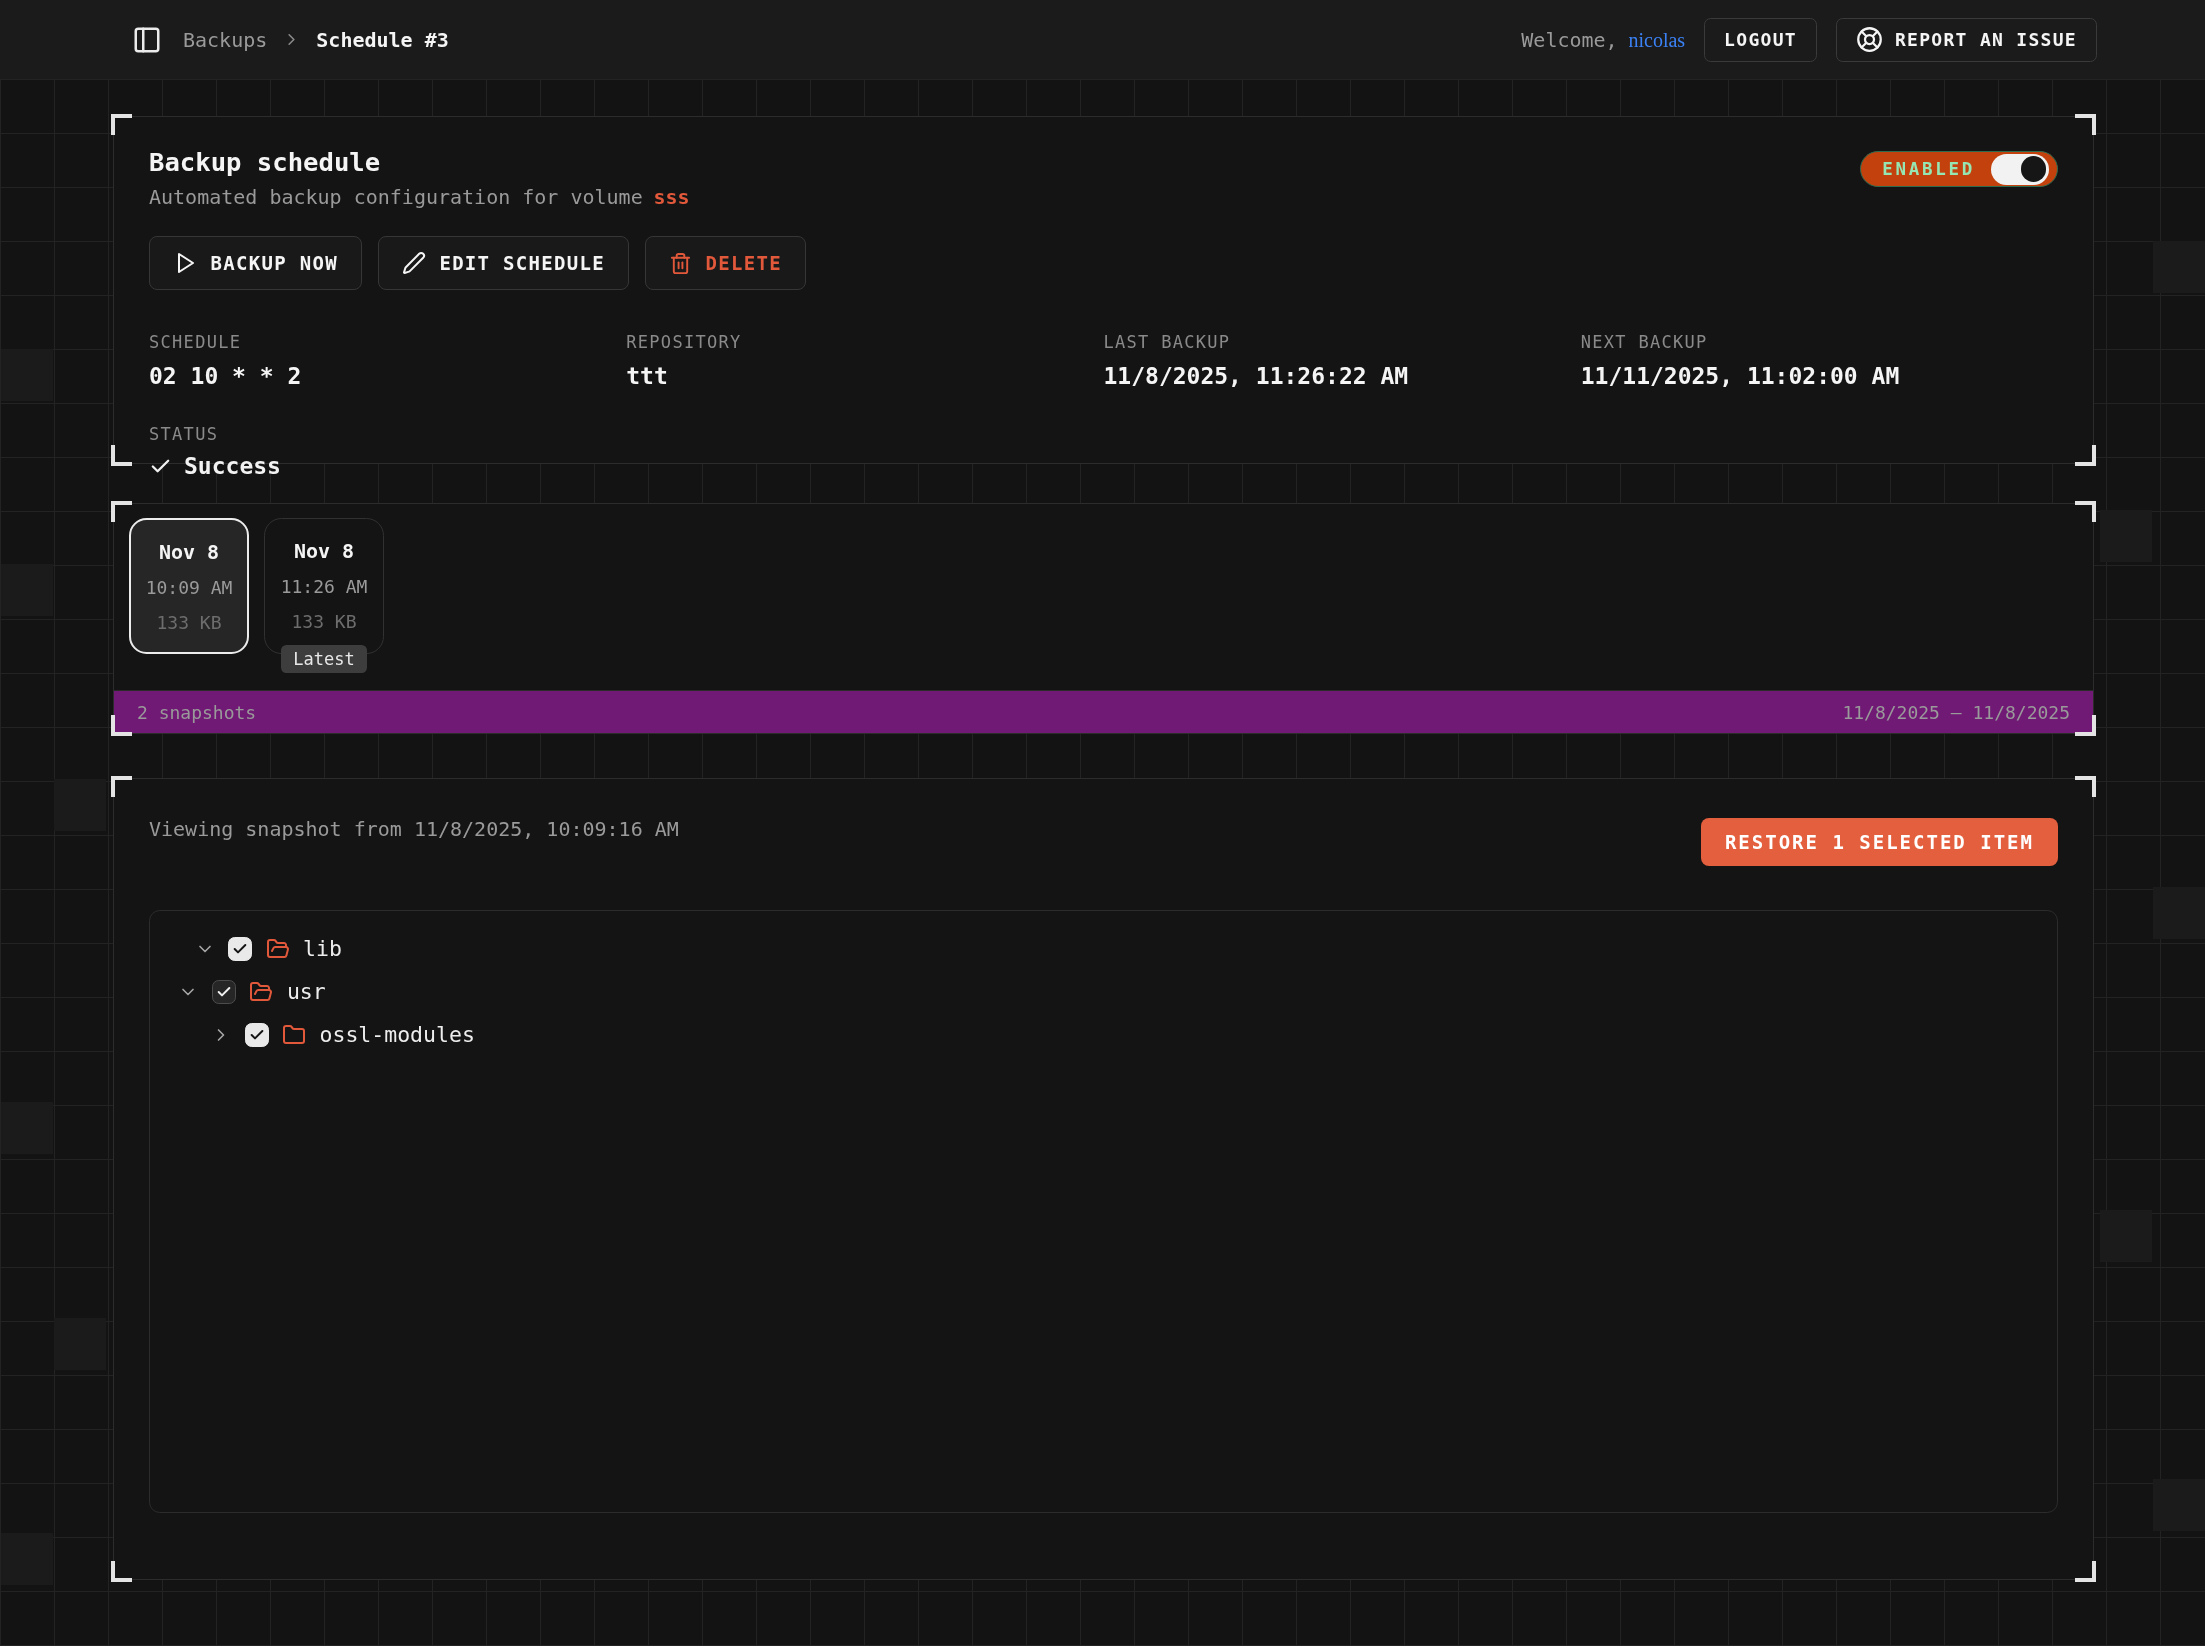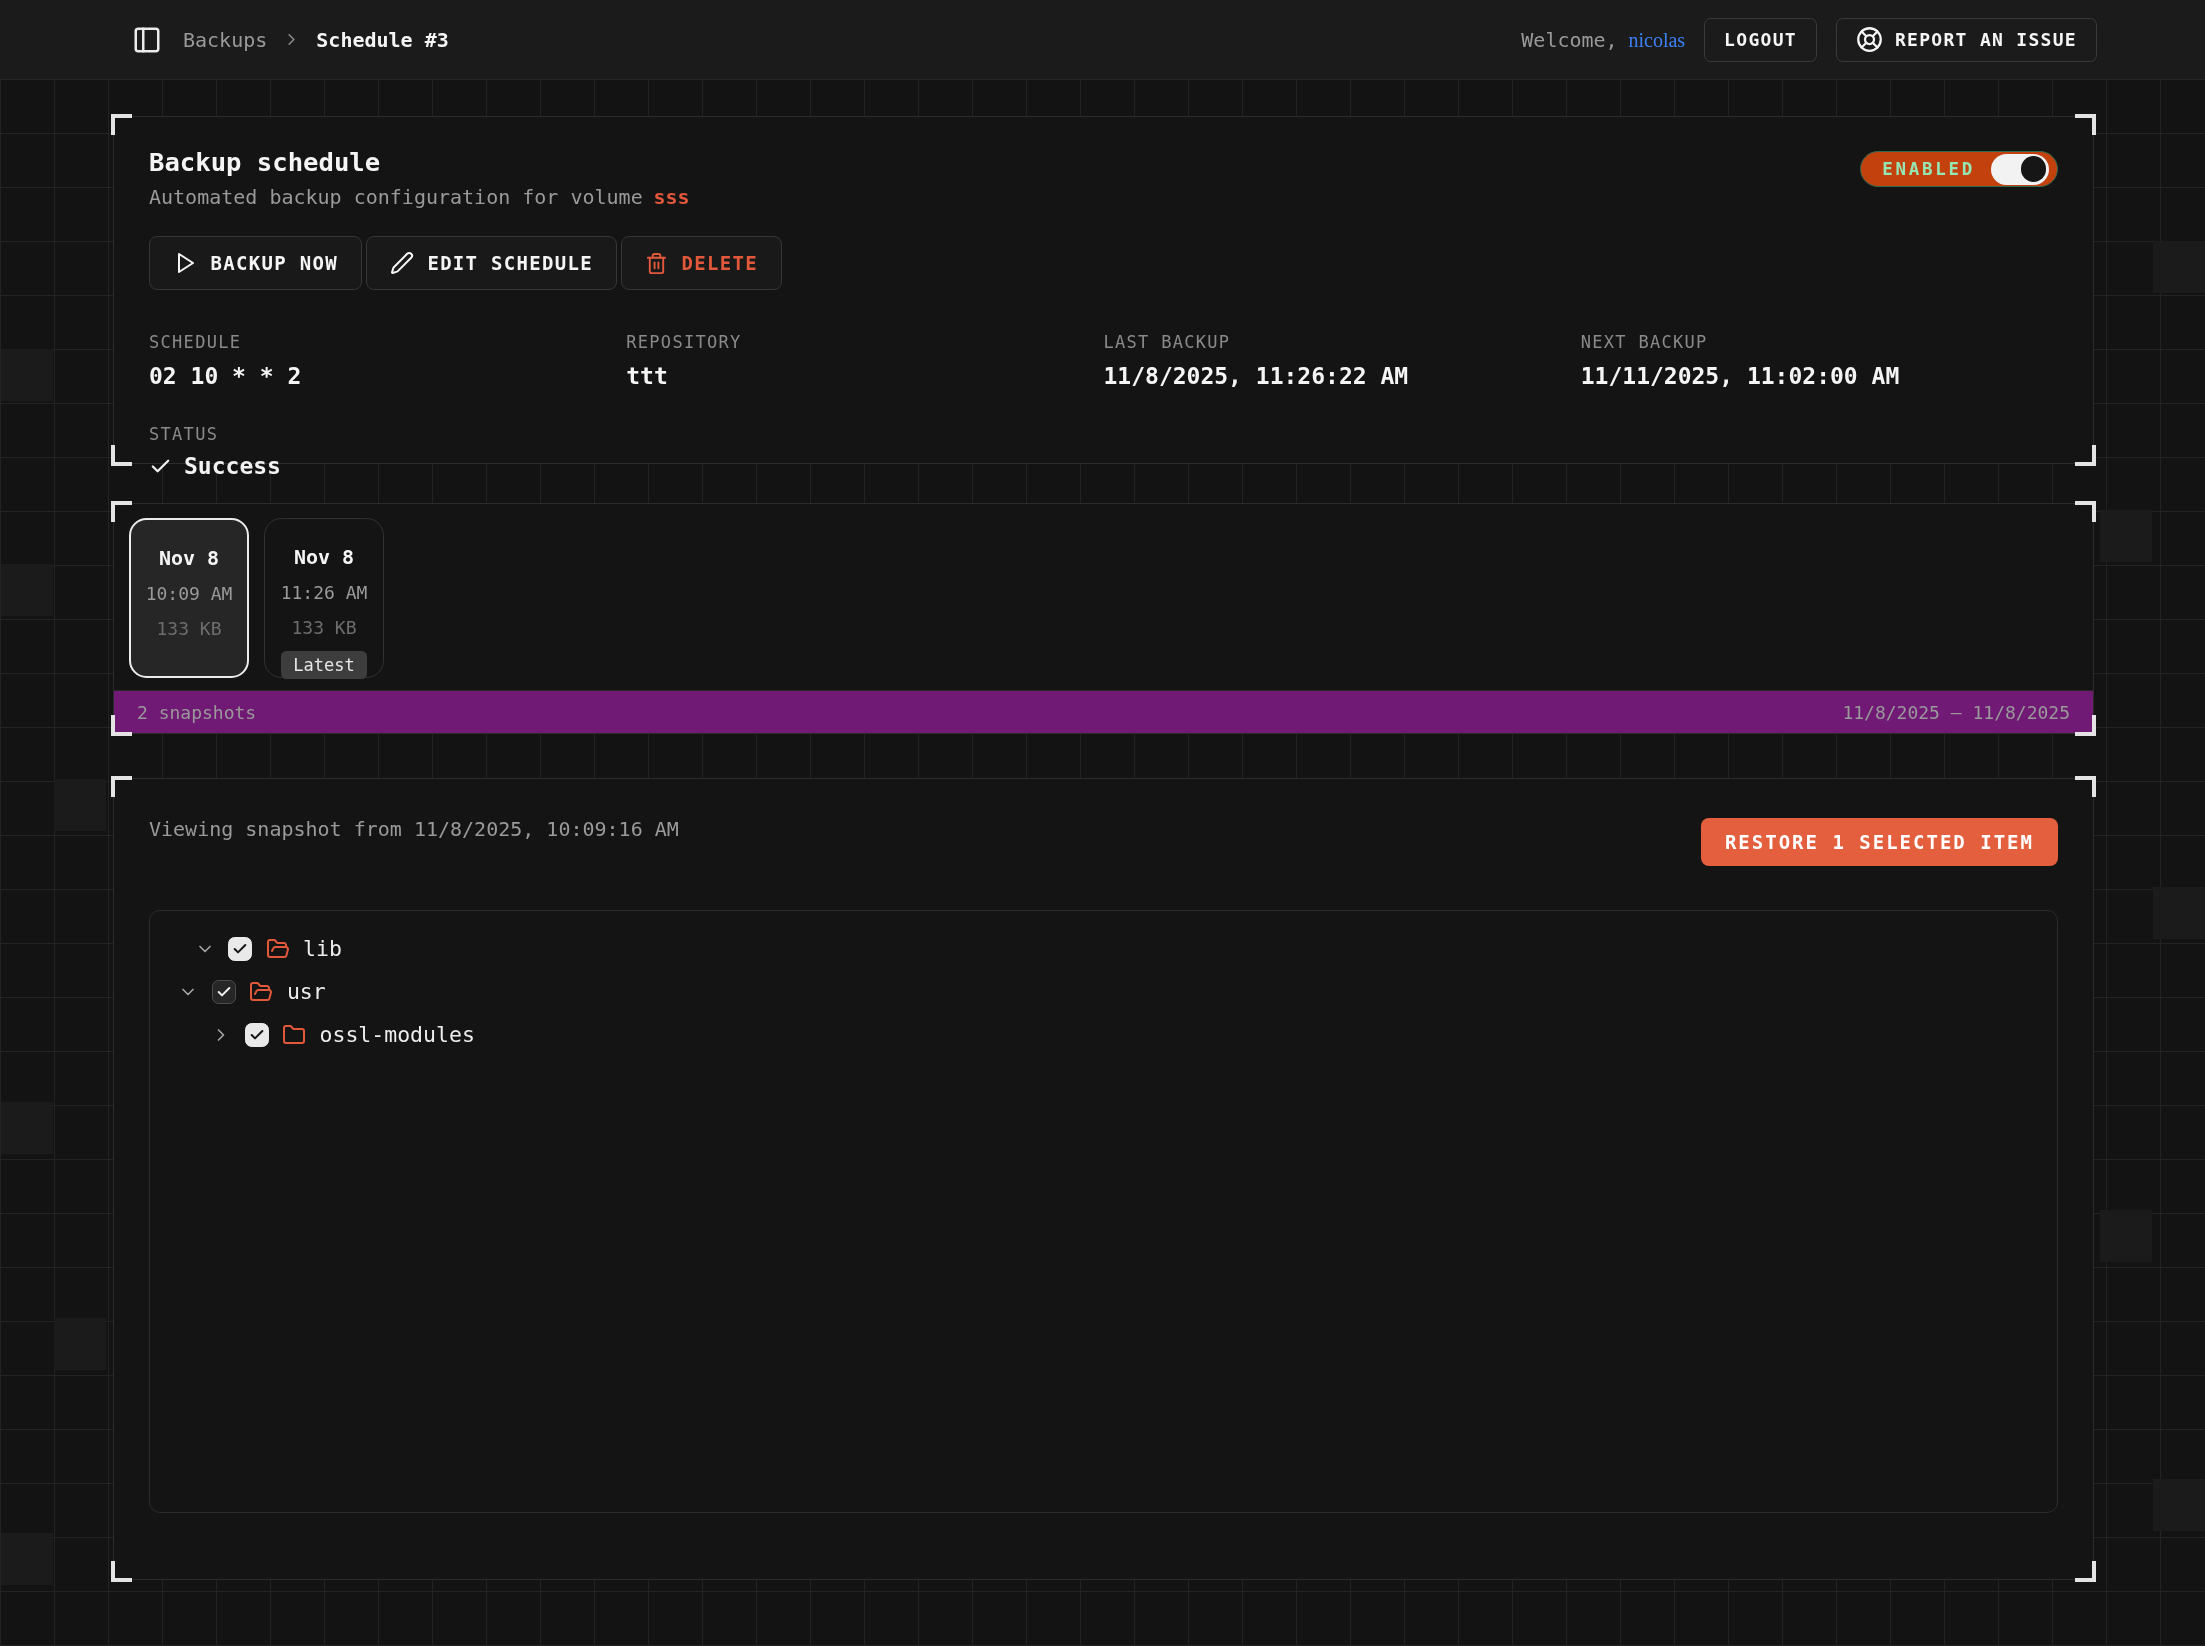--- a/index.html
+++ b/index.html
@@ -63,43 +63,43 @@
 
   .enabled-pill {
     margin-left:auto; margin-top:4px; display:flex; align-items:center; gap:16px;
     height:36px; padding:0 8px 0 21.5px; border:1.3px solid #2e6b4f; border-radius:23px;
     background:#c2410c; cursor:pointer;
   }
   .enabled-label { font-size:17.5px; font-weight:bold; letter-spacing:2.7px; color:#96e6b3; }
   .toggle { position:relative; width:58px; height:31px; background:#f2f2f2; border-radius:15.5px; }
   .toggle .knob { position:absolute; top:2.7px; right:2.7px; width:25.6px; height:25.6px; border-radius:50%; background:#161616; }
 
-  .actions-row { display:flex; gap:4px; margin-top:27px; }
+  .actions-row { display:flex; gap:16px; margin-top:27px; }
   .abtn {
     display:inline-flex; align-items:center; gap:13.5px; height:54px; padding:0 23px;
     background:#191919; border:1.3px solid #363636; border-radius:8px;
     color:#f5f5f5; font-family:inherit; font-size:19px; font-weight:bold;
     letter-spacing:1.3px; cursor:pointer;
   }
   .abtn.danger { color:#e2583b; }
 
   .fields-grid { display:grid; grid-template-columns:repeat(4,1fr); margin-top:42px; }
   .field-label { font-size:17px; color:#8a8a8a; letter-spacing:1.3px; }
   .field-value { margin-top:10.8px; font-size:23px; font-weight:bold; color:#f5f5f5; }
   .status-block { margin-top:35px; }
   .status-value { display:flex; align-items:center; gap:12px; margin-top:9.4px; font-size:23px; font-weight:bold; }
   .status-value svg { color:#f0f0f0; }
 
   
   .snapshots-card { top:503px; height:231px; padding:0; }
   .snap-area { display:flex; gap:15px; padding:13.5px 15px; height:186px; }
   .snap-tile {
-    width:120px; height:160px; border-radius:17.5px; background:#141414;
+    width:120px; height:136px; border-radius:17.5px; background:#141414;
     border:1.3px solid #313131; display:flex; flex-direction:column; align-items:center;
-    padding-top:26px; gap:13.5px; cursor:pointer;
+    padding-top:20px; gap:13.5px; cursor:pointer;
   }
   .snap-tile.selected { background:#262626; border:2.7px solid #ececec; }
   .snap-date { font-size:20px; font-weight:bold; color:#f5f5f5; }
   .snap-time { font-size:18px; color:#9a9a9a; }
   .snap-size { font-size:18px; color:#6d6d6d; }
   .snap-badge { background:#3d3d3d; color:#e8e8e8; font-size:17px; border-radius:5.4px; padding:4px 12px; }
   .snap-footer {
     height:43px; border-top:1.3px solid #2a2a2a; background:#701a75;
     display:flex; align-items:center; justify-content:space-between; padding:0 23px;
     font-size:18px; color:#9a9a9a;

